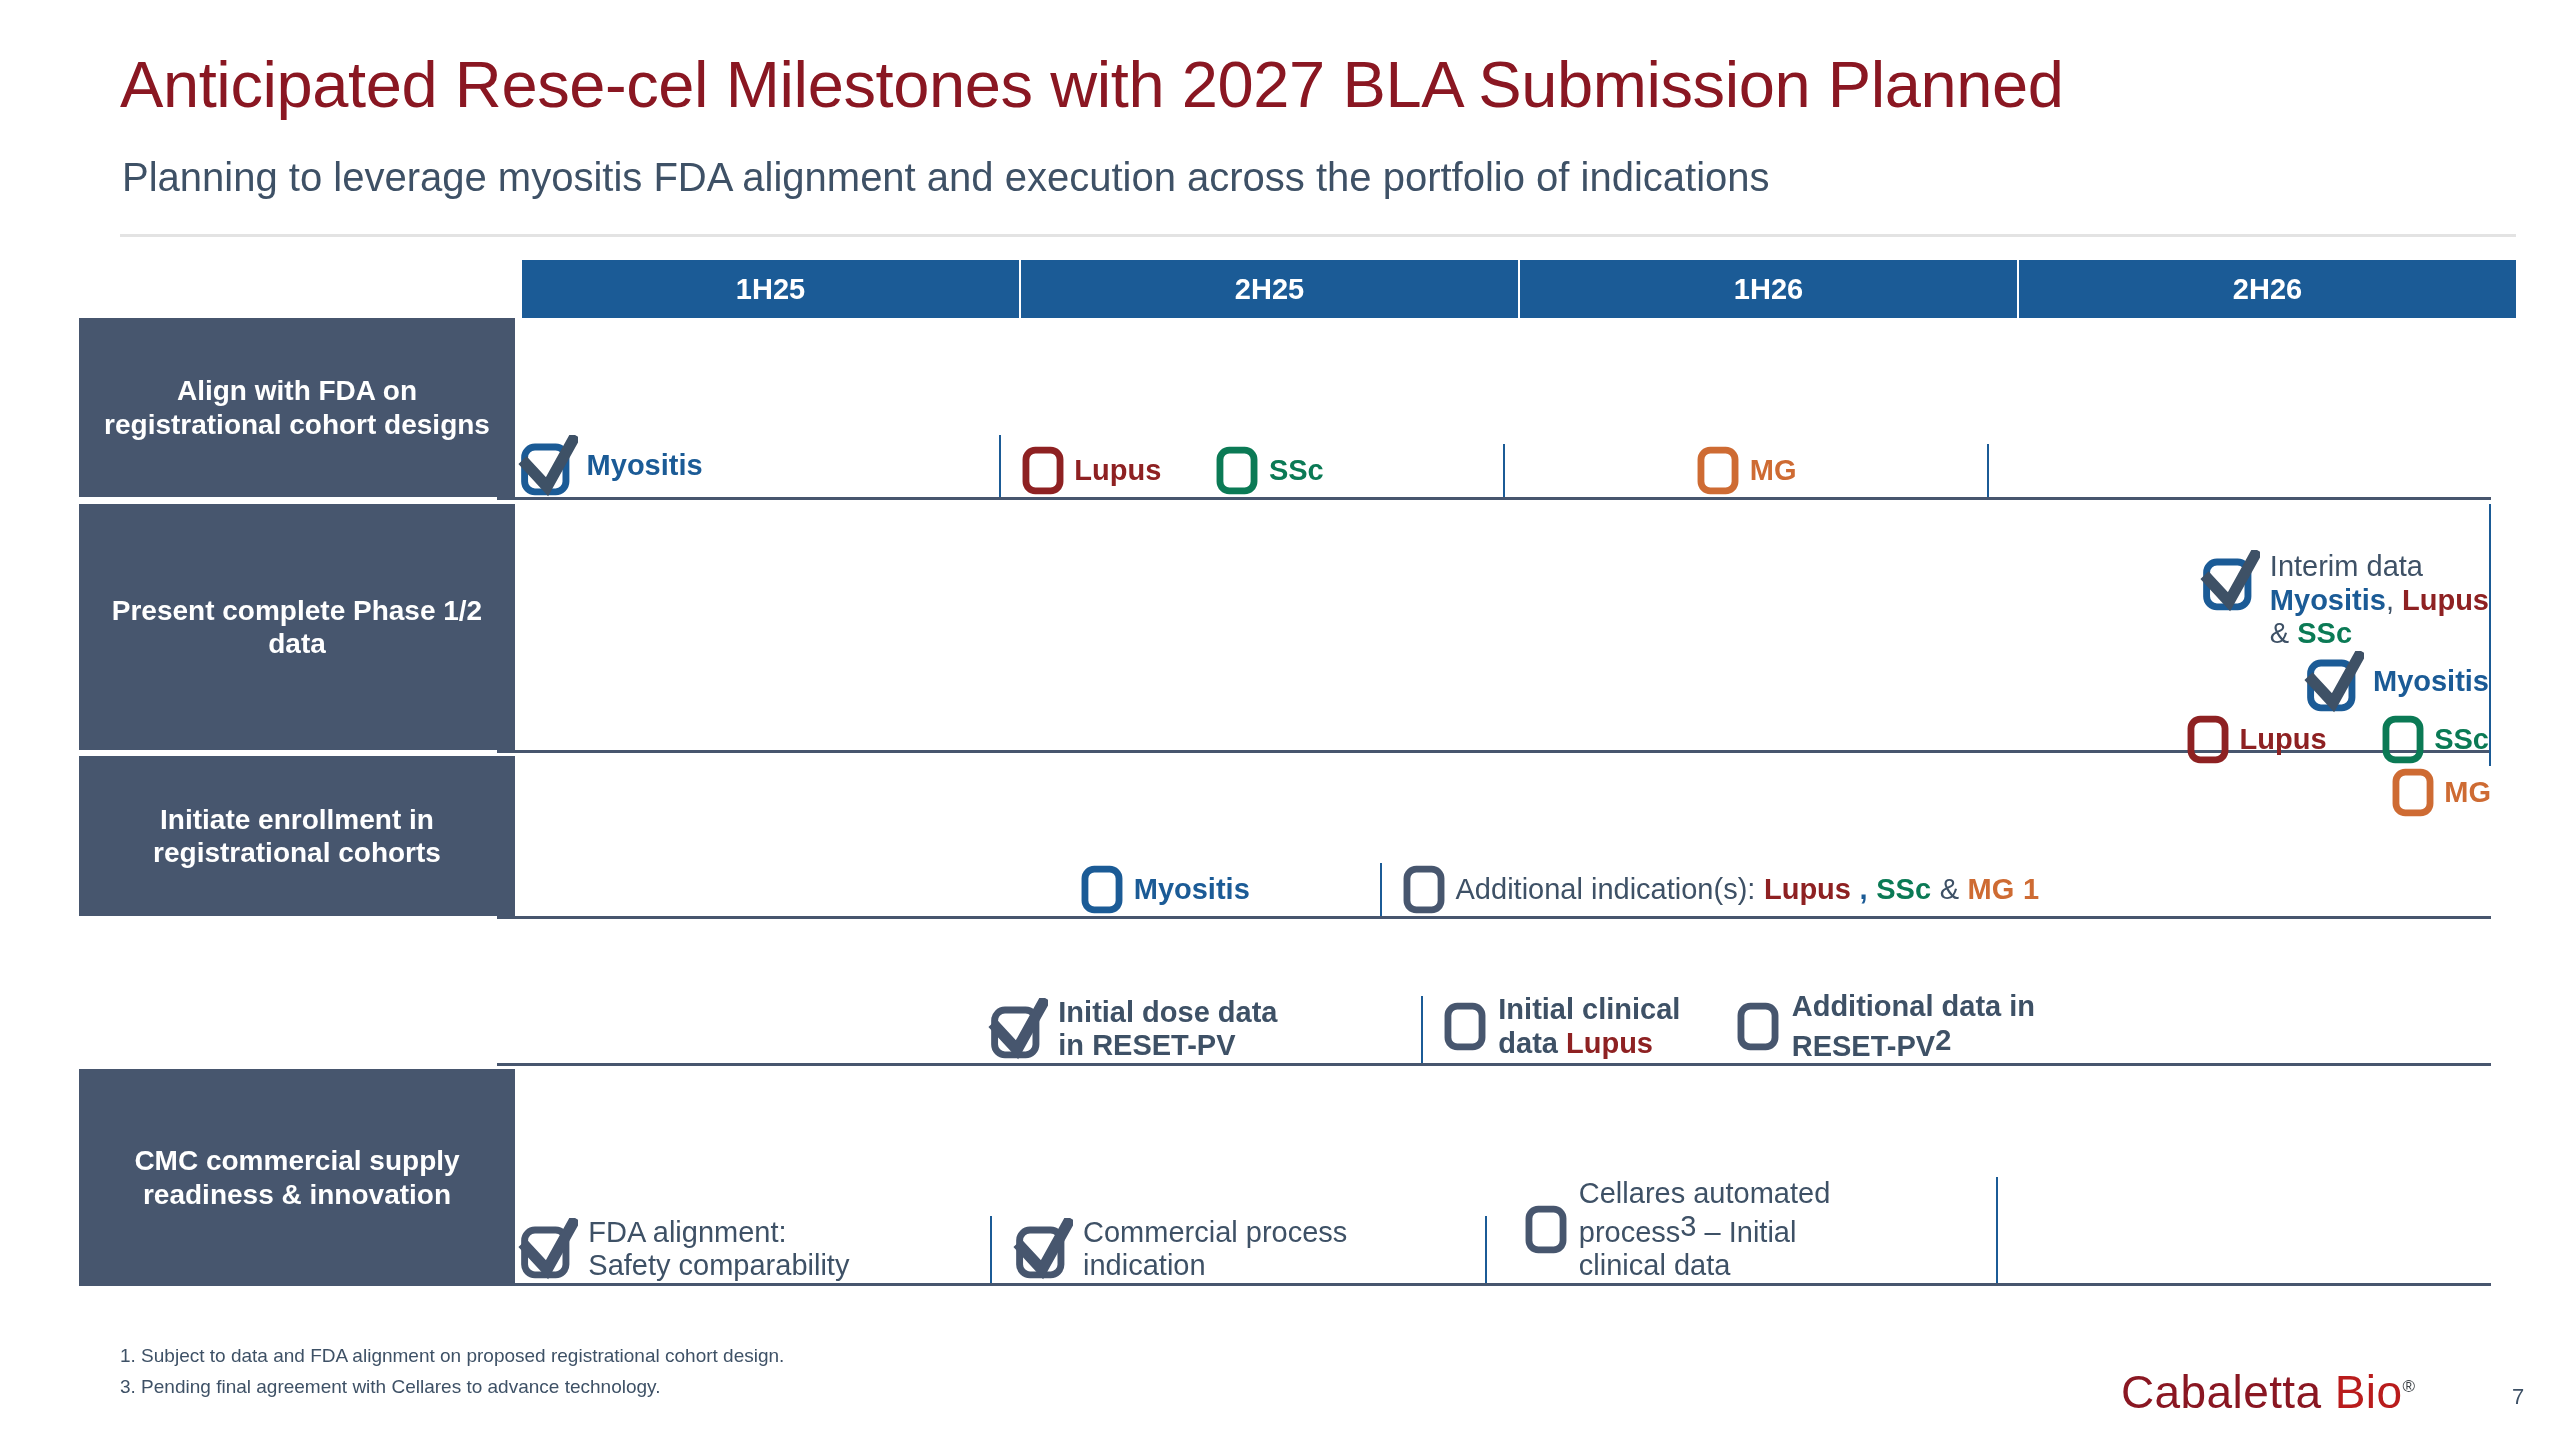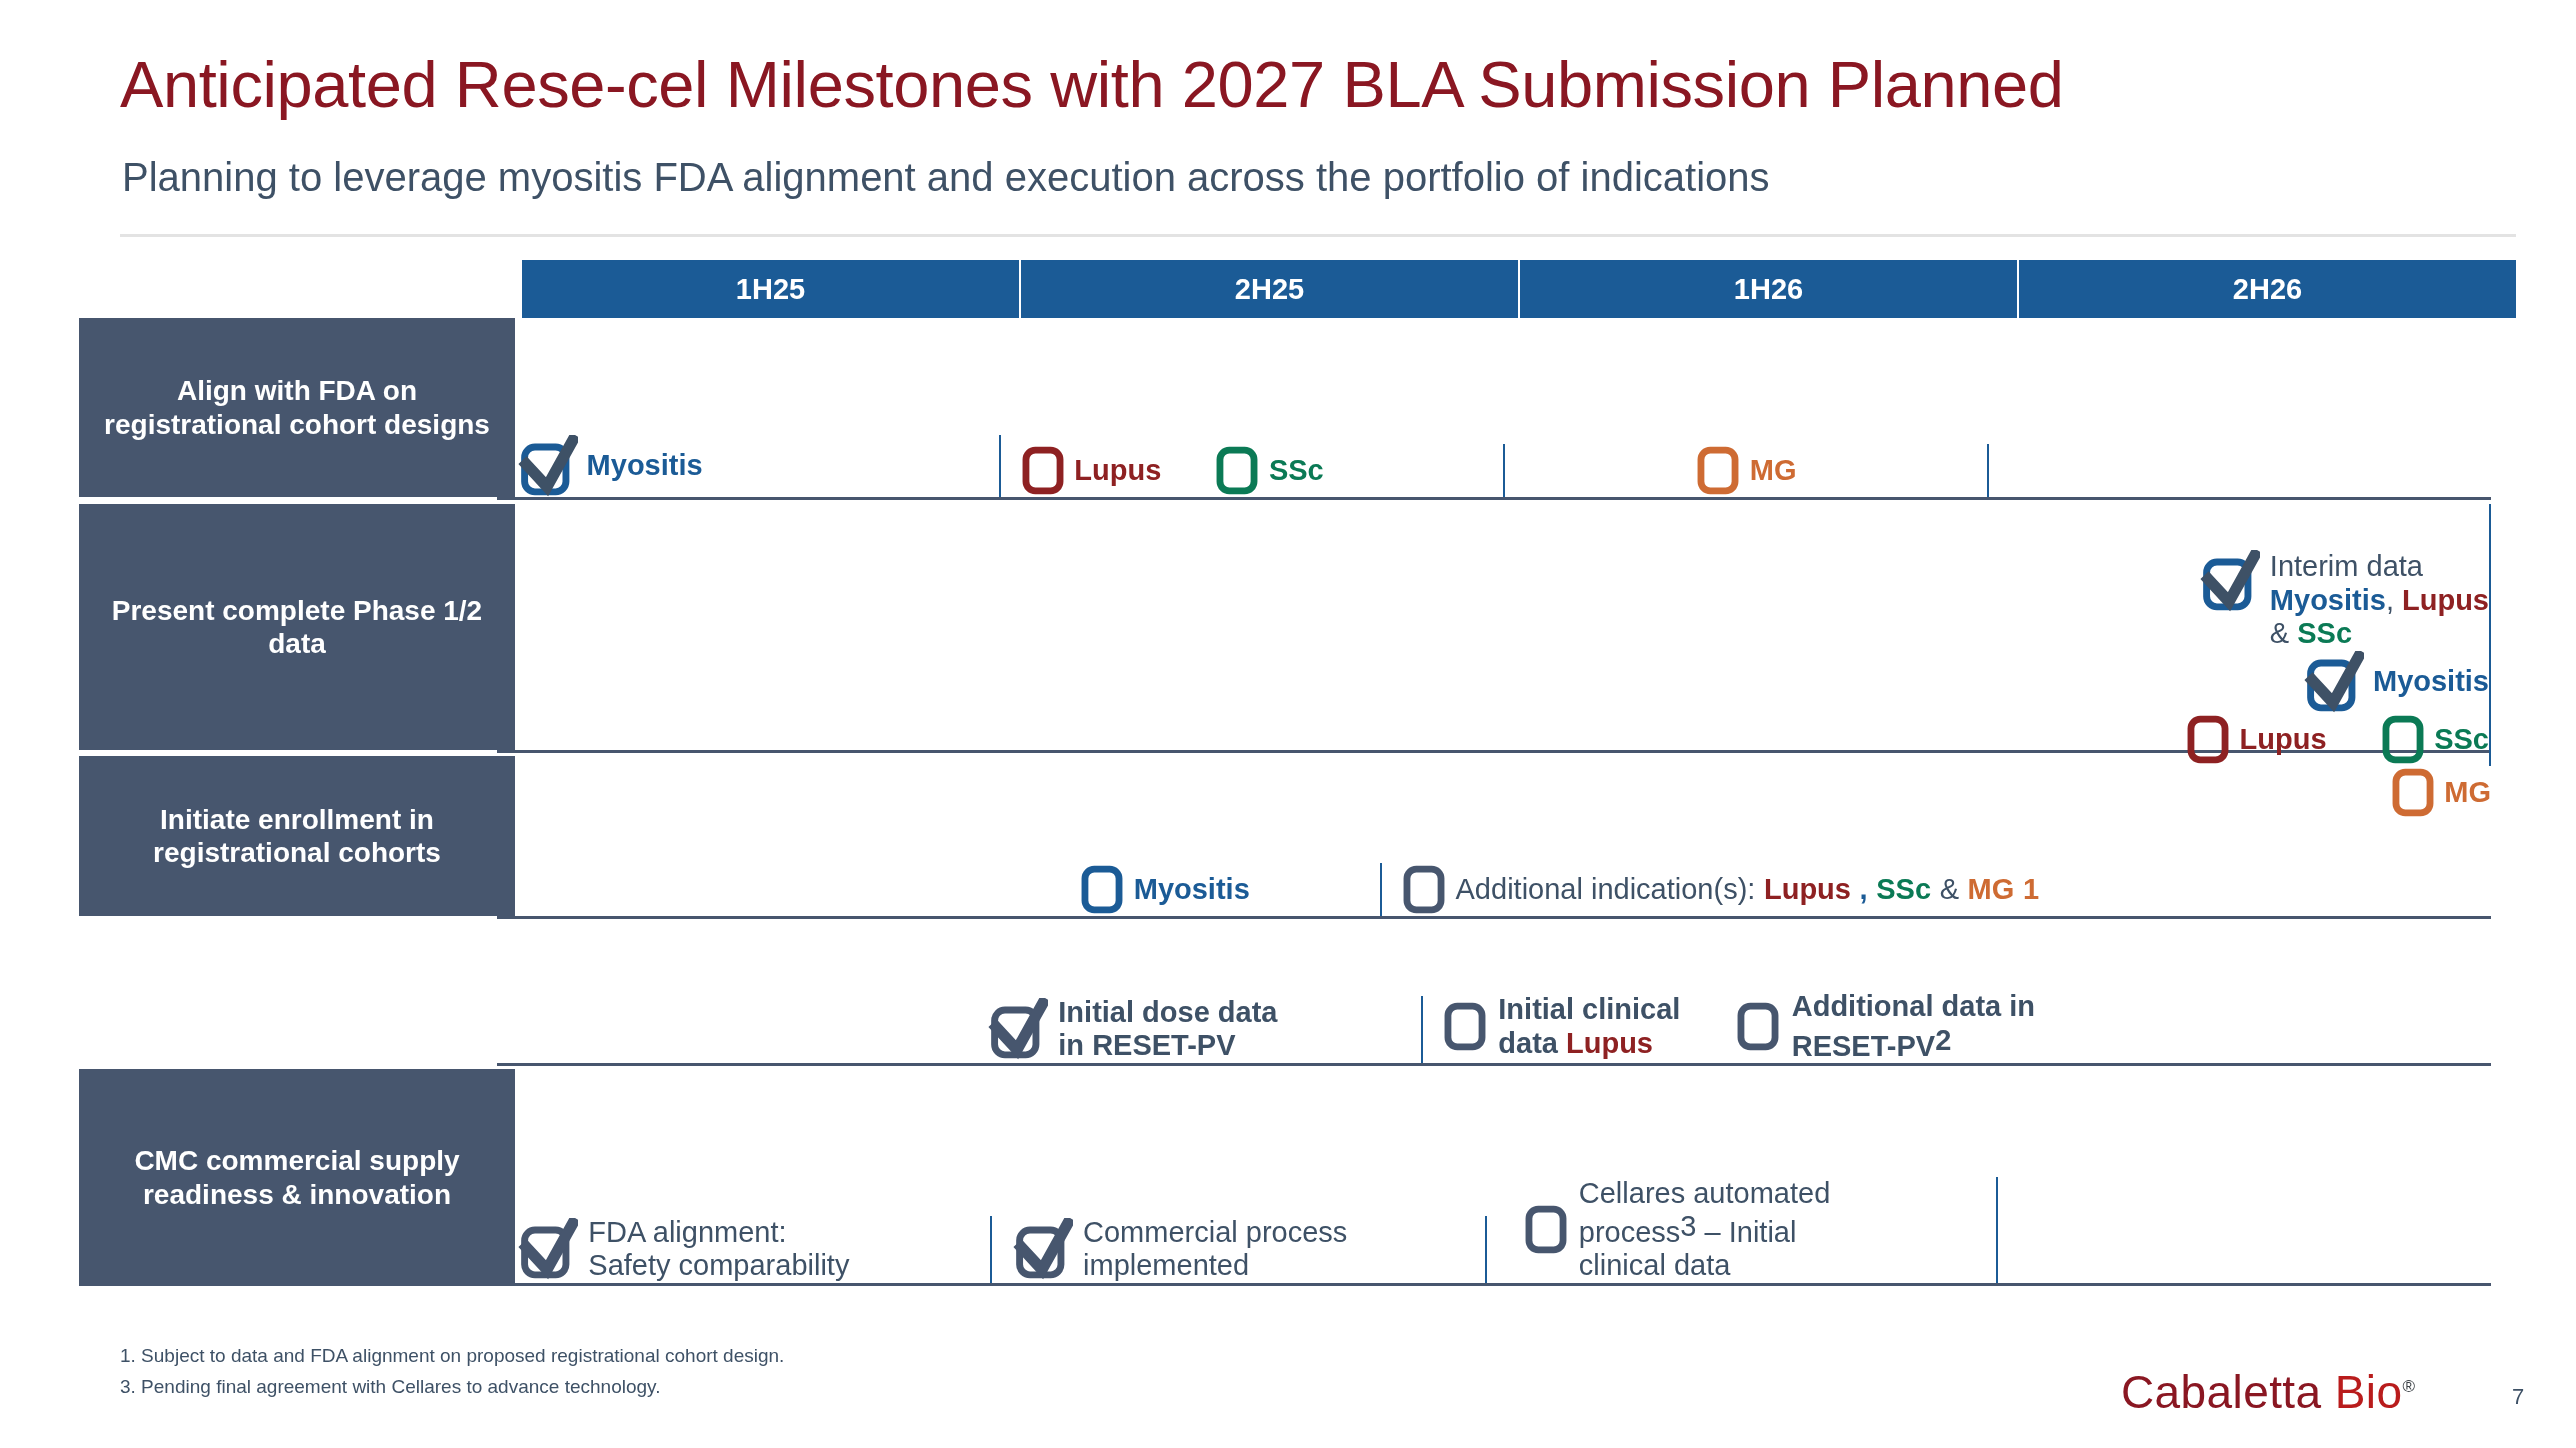--- a/index.html
+++ b/index.html
@@ -326,21 +326,21 @@
       <div class="cell">
         <div class="itemtop">
           <span class="mark">
             <svg width="62" height="62" viewBox="0 0 72 72">
               <rect x="10" y="14" width="48" height="52" rx="12" fill="none" stroke="#47566E" stroke-width="8"></rect>
               <path d="M12 34 L36 60 L66 6" fill="none" stroke="#47566E" stroke-width="13" stroke-linecap="square" stroke-linejoin="miter"></path>
             </svg>
           </span>
           <span style="display:block;">
             <span class="txt reg" style="color:#3E5166;display:block;">Commercial process</span>
-            <span class="txt reg" style="color:#3E5166;display:block;">implemented</span>
+            <span class="txt reg" style="color:#3E5166;display:block;">indication</span>
           </span>
         </div>
       </div>
       <div class="cell" style="padding-left:36px;">
         <div class="itemtop">
           <span class="mark">
             <svg width="46" height="53" viewBox="0 0 54 62">
                 <rect x="7" y="7" width="40" height="48" rx="11" fill="none" stroke="#47566E" stroke-width="8"></rect>
               </svg>
           </span>

